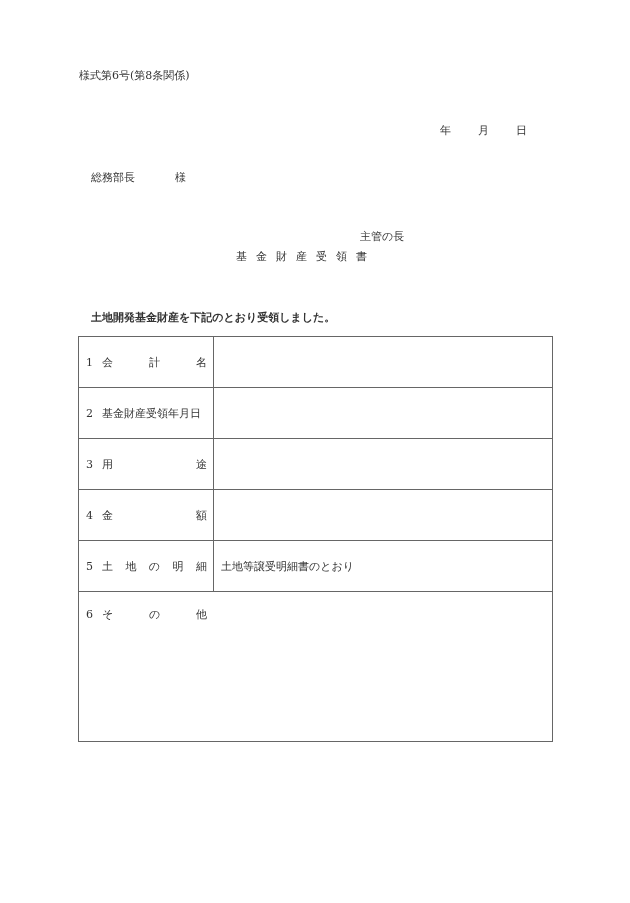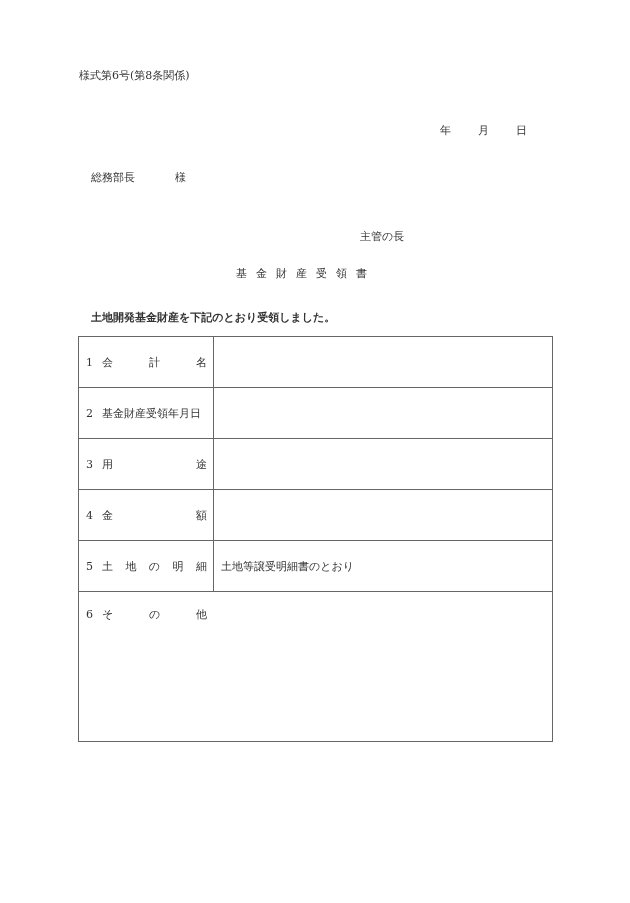--- a/index.html
+++ b/index.html
@@ -5,21 +5,21 @@
   html, body { margin:0; padding:0; background:#fff; }
   body { width:630px; height:903px; position:relative; overflow:hidden;
          font-family: "DejaVu Serif", "Liberation Serif", serif; color:#333; font-size:11px; }
   .abs { position:absolute; white-space:nowrap; }
   #form-id { left:79px; top:68px; }
   #date { left:440px; top:123px;font-family:Liberation Mono, monospace; }
   #date span { display:inline-block; width:38px; }
   #addressee { left:91px; top:170px; }
   #addressee .sama { margin-left:40px; }
   #issuer { left:360px; top:217px;margin-top:12px; }
-  #title { left:236px; top:266px; letter-spacing:9px; }
+  #title { left:236px; top:249px; letter-spacing:9px; }
   #body-text { left:91px; top:310px;font-weight:bold; }
   table { position:absolute; left:78px; top:336px; border-collapse:collapse; width:475px; }
   td { border:1px solid #666; padding:0; vertical-align:middle; font-size:11px; }
   td.label { width:134px; height:50px; }
   .lab { display:flex; align-items:center; padding:0 6px 0 7px; }
   .lab .num { width:16px; }
   .lab .txt { flex:1; display:flex; justify-content:space-between; }
   td.value { padding-left:7px; }
   tr.last td { height:149px; vertical-align:top; }
   tr.last .lab { padding-top:15px; }

